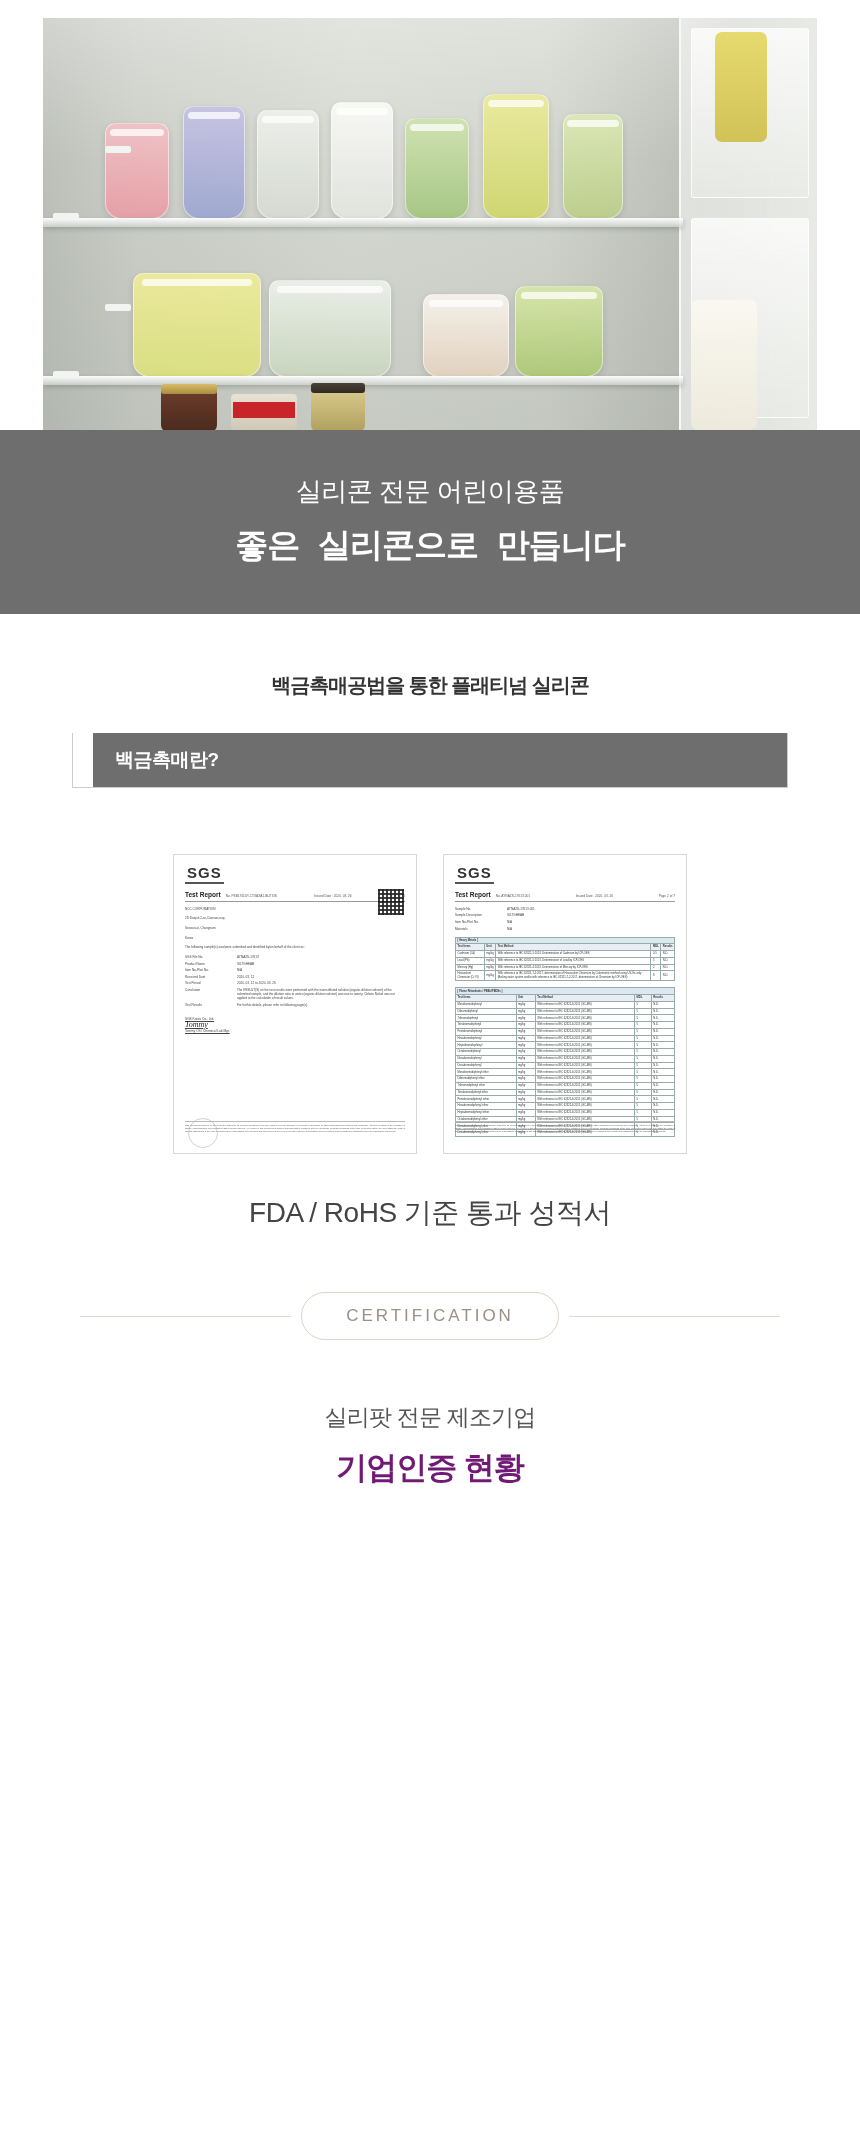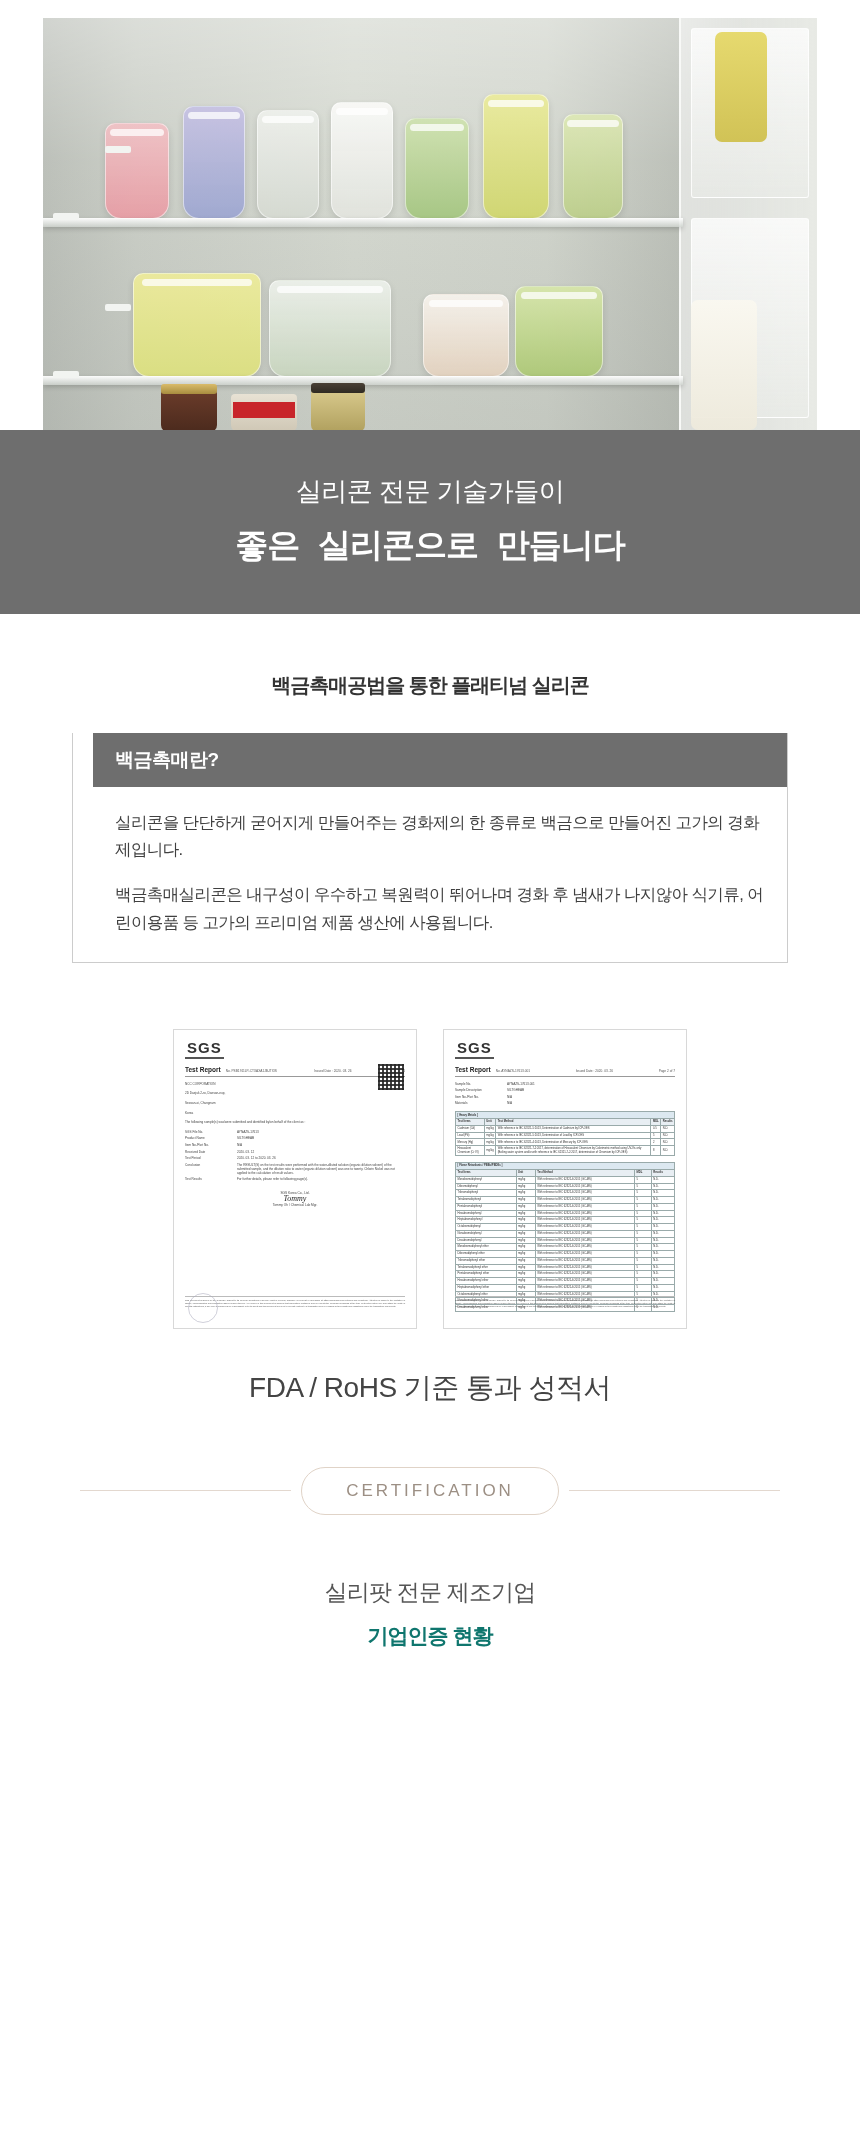--- a/index.html
+++ b/index.html
@@ -273,23 +273,24 @@
     left: 14px;
     bottom: 5px;
     width: 30px;
     height: 30px;
     border-radius: 50%;
     border: 1px solid #aab;
     opacity: 0.55;
   }
   .sign {
     margin-top: 10px;
-    text-align: center;
+    text-align: left;
     font-size: 3.2px;
     color: #444;
+    text-decoration: underline;
   }
   .sign-mark {
     font-family: "Liberation Serif", serif;
     font-style: italic;
     font-size: 8px;
     color: #222;
     display: block;
     line-height: 1;
   }
 
@@ -330,23 +331,23 @@
     text-align: center;
     padding: 62px 0 40px 0;
   }
   .bottom-sub {
     font-size: 23px;
     color: #555555;
     letter-spacing: -0.8px;
     margin-bottom: 14px;
   }
   .bottom-title {
-    font-size: 21px;
-    font-weight: 700;
-    color: #0f766e;
+    font-size: 31px;
+    font-weight: 700;
+    color: #701a75;
     letter-spacing: -1px;
     text-align: center;
   }
 </style>
 </head>
 <body>
 
 <div class="page">
 
   <div class="hero">
@@ -392,33 +393,29 @@
       <div class="jar" style="left:188px; top:376px; width:66px; height:38px; background:linear-gradient(to bottom,#e8e2d4,#cfc7b5);"></div>
       <div style="position:absolute;left:190px;top:384px;width:62px;height:16px;background:#c8252a;"></div>
       <div class="jar" style="left:268px; top:372px; width:54px; height:42px; background:linear-gradient(to bottom,#d8c98c,#b0a05e);"></div>
       <div class="jar-lid" style="left:268px; top:365px; width:54px; height:10px; background:linear-gradient(to bottom,#4a4136,#2f2a22);"></div>
       <div class="bottle" style="left:648px; top:282px; width:66px; height:130px; background:linear-gradient(to bottom, rgba(250,248,240,0.95), rgba(238,234,220,0.95));"></div>
       <div class="bottle" style="left:672px; top:14px; width:52px; height:110px; background:linear-gradient(to bottom, rgba(228,214,96,0.9), rgba(206,190,70,0.9));"></div>
     </div>
   </div>
 
   <div class="banner">
-    <div class="banner-line1">실리콘 전문 기술가들이</div>
+    <div class="banner-line1">실리콘 전문 어린이용품</div>
     <div class="banner-line2">좋은 실리콘으로 만듭니다</div>
   </div>
 
   <div class="section-heading">백금촉매공법을 통한 플래티넘 실리콘</div>
 
   <div class="info-wrap">
     <div class="info-box">
       <div class="info-head">백금촉매란?</div>
-      <div class="info-body">
-        <p class="info-p">실리콘을 단단하게 굳어지게 만들어주는 경화제의 한 종류로 백금으로 만들어진 고가의 경화제입니다.</p>
-        <p class="info-p">백금촉매실리콘은 내구성이 우수하고 복원력이 뛰어나며 경화 후 냄새가 나지않아 식기류, 어린이용품 등 고가의 프리미엄 제품 생산에 사용됩니다.</p>
-      </div>
     </div>
   </div>
 
   <div class="certs">
 
     <div class="cert-doc">
       <span class="sgs-logo">SGS</span>
       <div class="cert-title-row">
         <span class="cert-title">Test Report</span>
         <span class="cert-meta">

